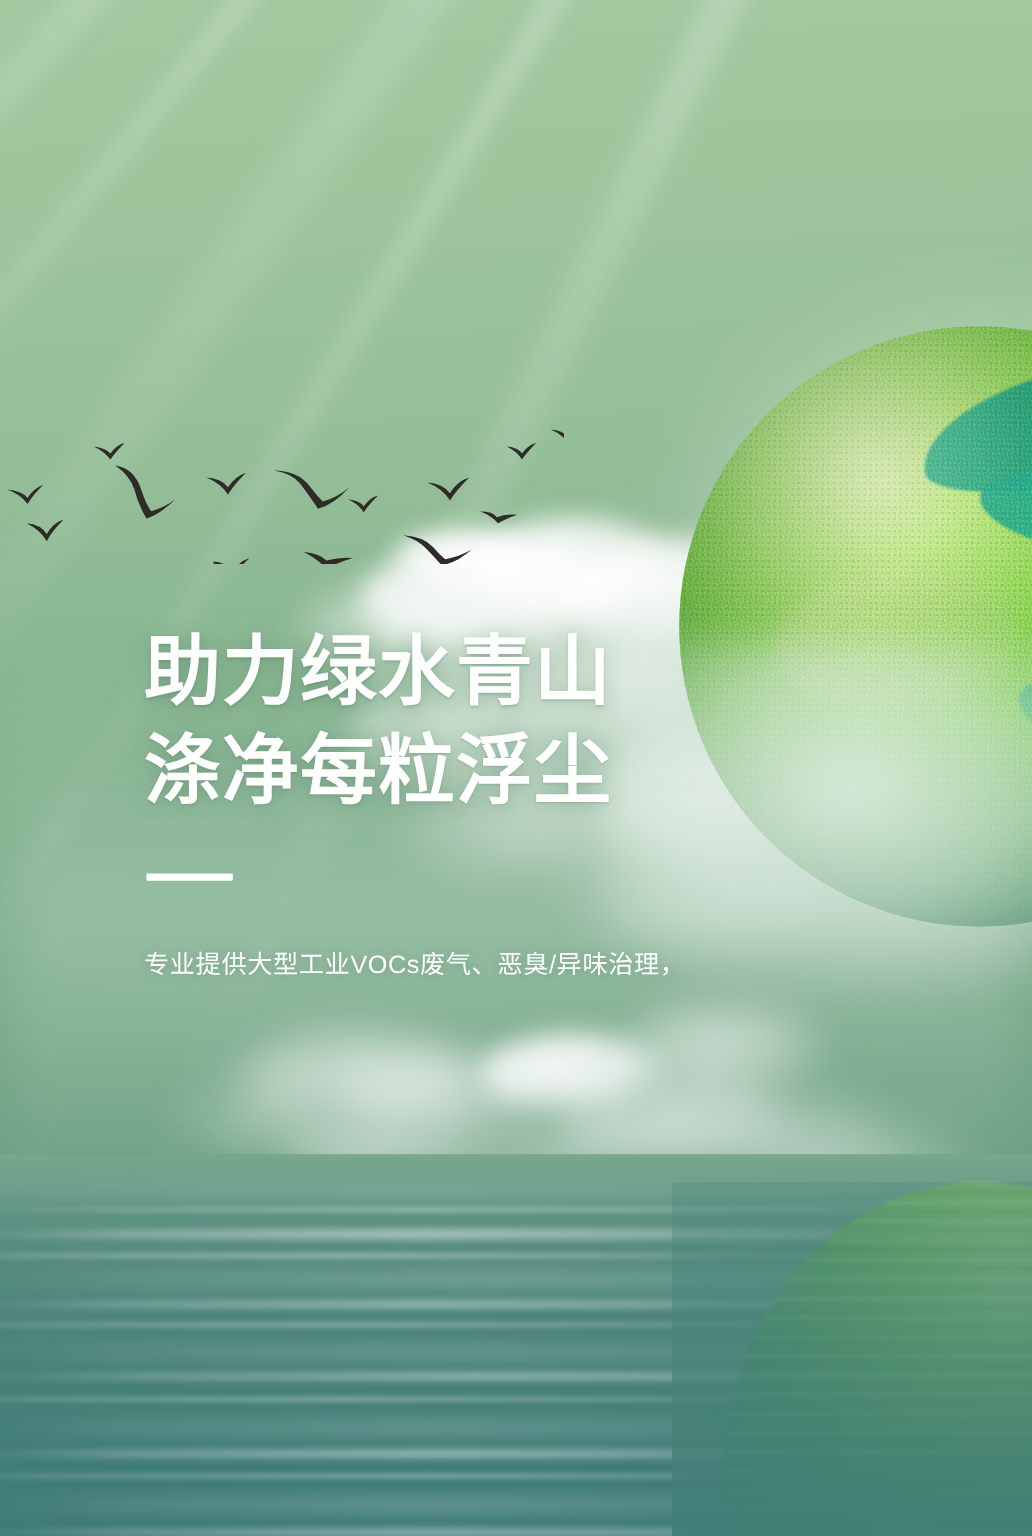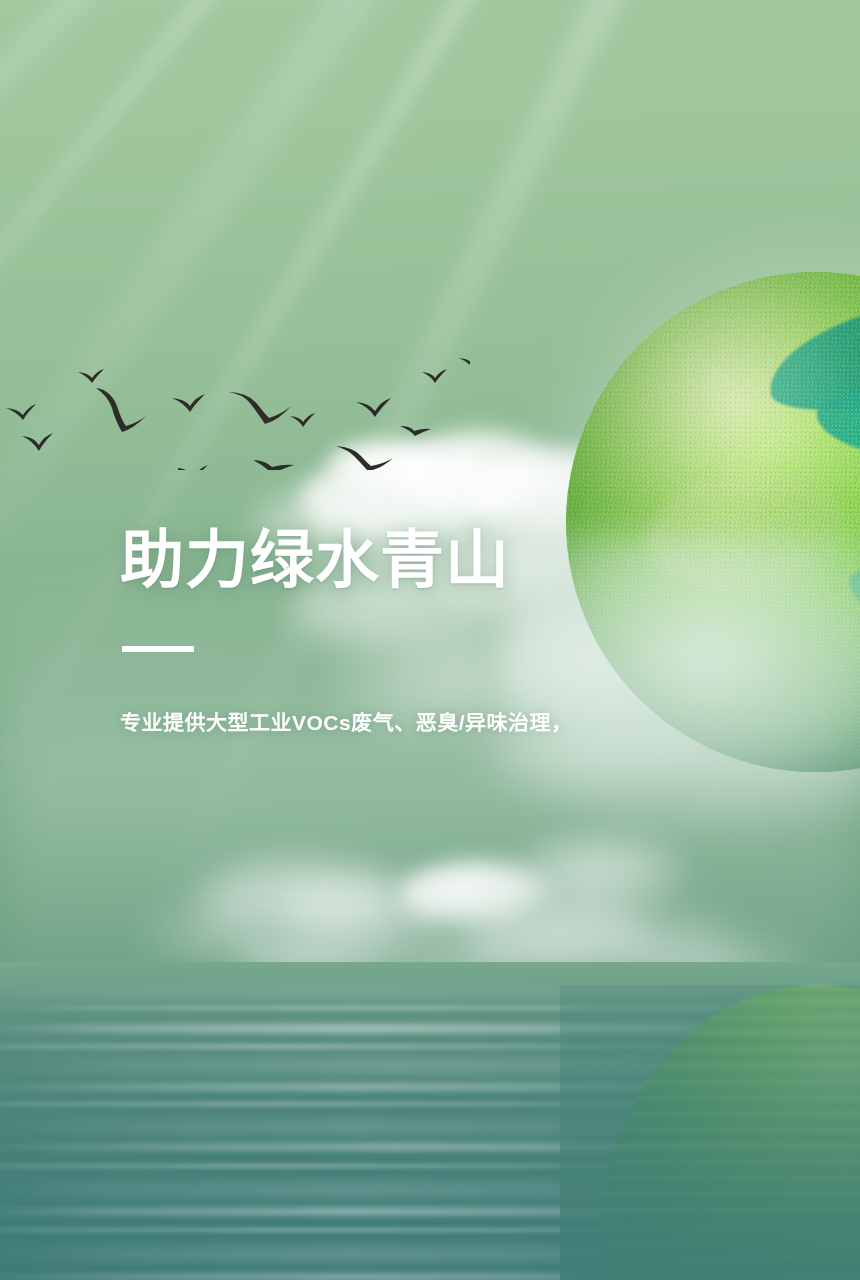--- a/index.html
+++ b/index.html
@@ -242,21 +242,21 @@
     width:72px; height:6px;
     background:#ffffff;
     margin:44px 0 0 2px;
     border-radius:1px;
   }
   .subtitle{
     margin:52px 0 0 0;
     color:#ffffff;
     font-size:21px;
     line-height:1.85;
-    font-weight:700;
+    font-weight:400;
     letter-spacing:.5px;
     text-shadow:0 1px 8px rgba(60,110,80,.28);
     white-space:nowrap;
   }
   .subtitle .line{display:block;}
 </style>
 </head>
 <body>
 
 <div class="stage">
@@ -359,20 +359,21 @@
         <div class="ripple" style="top: 312px; height: 6px;"></div>
       </div>
   </div>
 
   <div class="reflection"></div>
   <div class="reflection-fade"></div>
 
   <div class="content">
     <h1 class="headline">
       <span class="line">助力绿水青山</span>
+      <span class="line">涤净每粒浮尘</span>
     </h1>
     <div class="rule"></div>
     <p class="subtitle">
       <span class="line">专业提供大型工业VOCs废气、恶臭/异味治理，</span>
     </p>
   </div>
 
 </div>
 
 </body></html>

